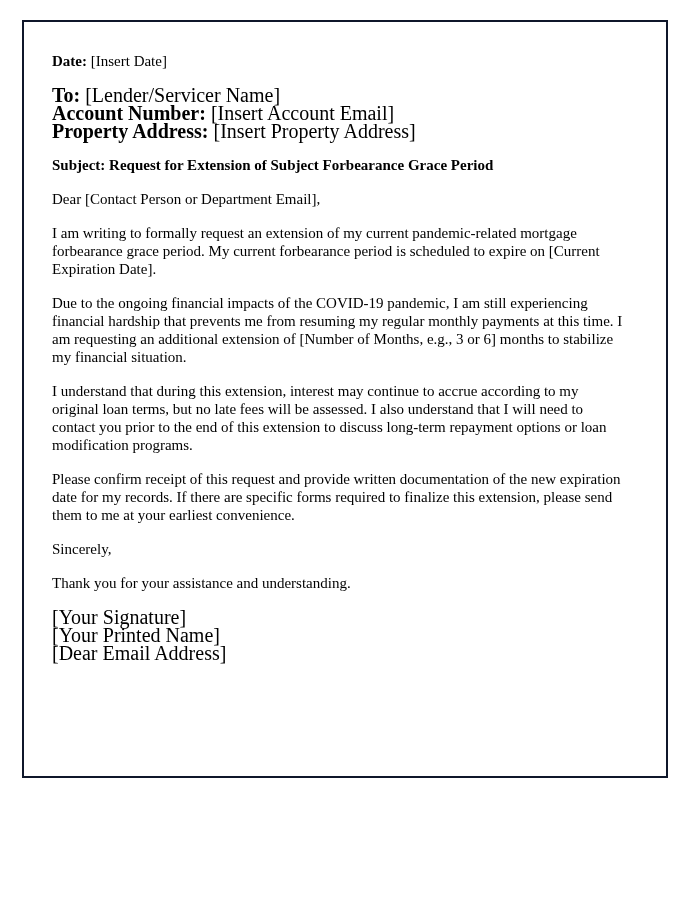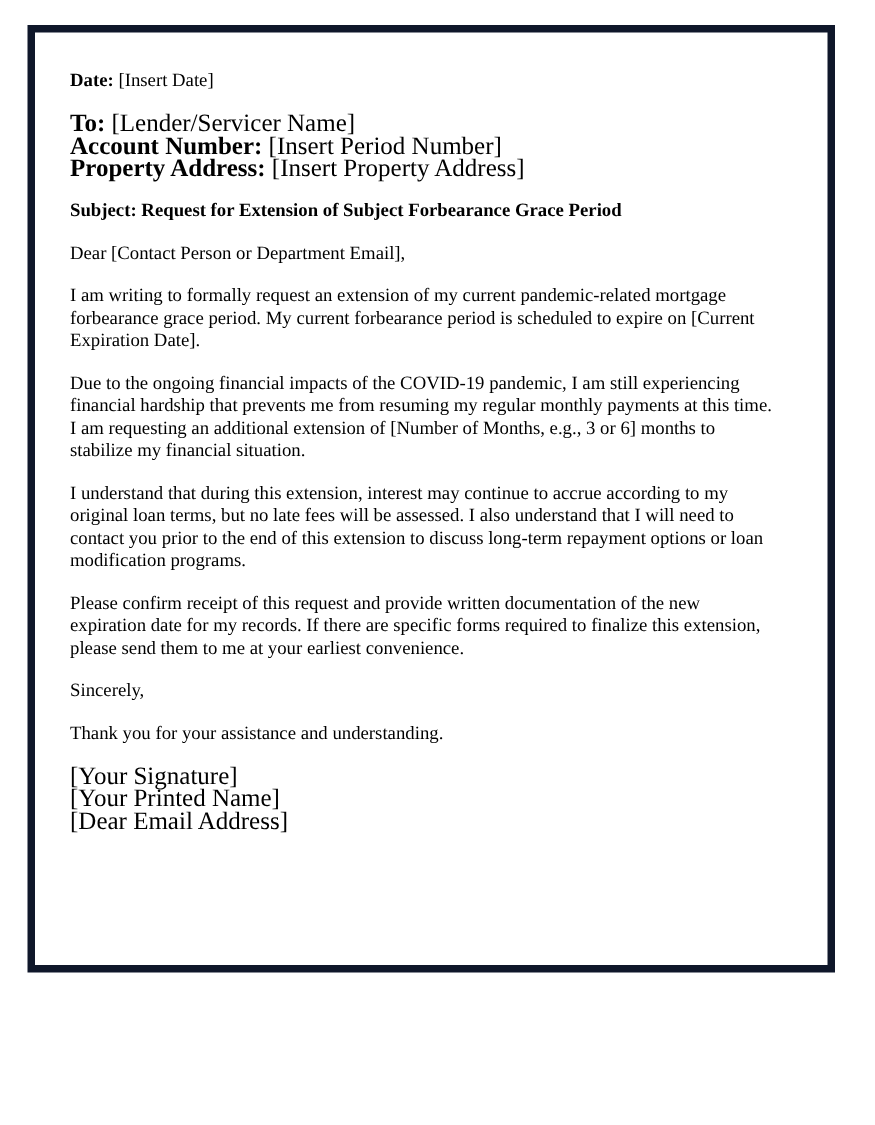--- a/index.html
+++ b/index.html
@@ -13,21 +13,21 @@
     font-family: "Liberation Serif", "DejaVu Serif", serif;
     color: #000000;
     position: relative;
   }
   .letter-box {
     position: absolute;
     left: 22px;
     top: 20px;
     width: 646px;
     height: 758px;
-    border: 6px solid #0f172a;
+    border: 2px solid #0f172a;
     box-sizing: border-box;
     padding: 30px 42px 0 28px;
     background: #ffffff;
     overflow: hidden;
   }
   .letter-box p,
   .letter-box .block {
     margin: 16px 0;
     font-size: 15px;
     line-height: 18px;
@@ -56,21 +56,21 @@
     <span>[Insert Date]</span>
   </p>
 
   <div class="block">
     <div class="line">
       <span class="lbl">To:</span>
       <span>[Lender/Servicer Name]</span>
     </div>
     <div class="line">
       <span class="lbl">Account Number:</span>
-      <span>[Insert Period Number]</span>
+      <span>[Insert Account Email]</span>
     </div>
     <div class="line">
       <span class="lbl">Property Address:</span>
       <span>[Insert Property Address]</span>
     </div>
   </div>
 
   <p class="subject">Subject: Request for Extension of Subject Forbearance Grace Period</p>
 
   <p>Dear [Contact Person or Department Email],</p>

